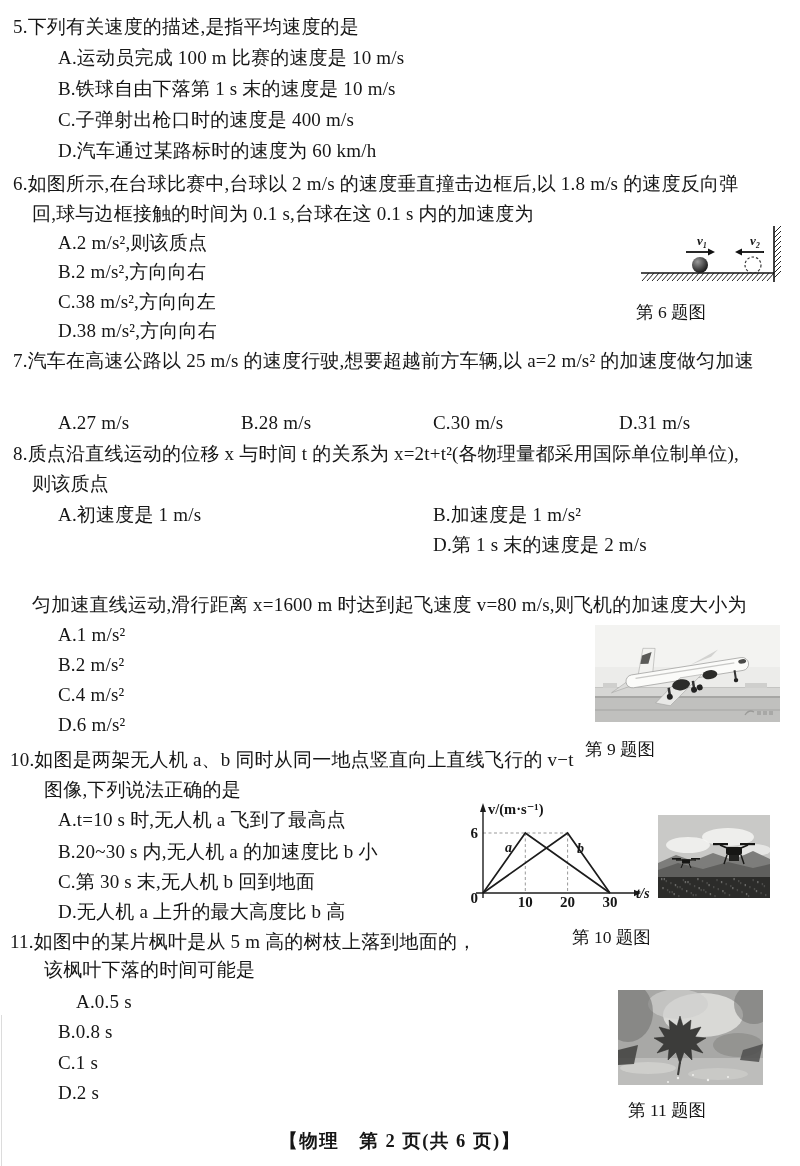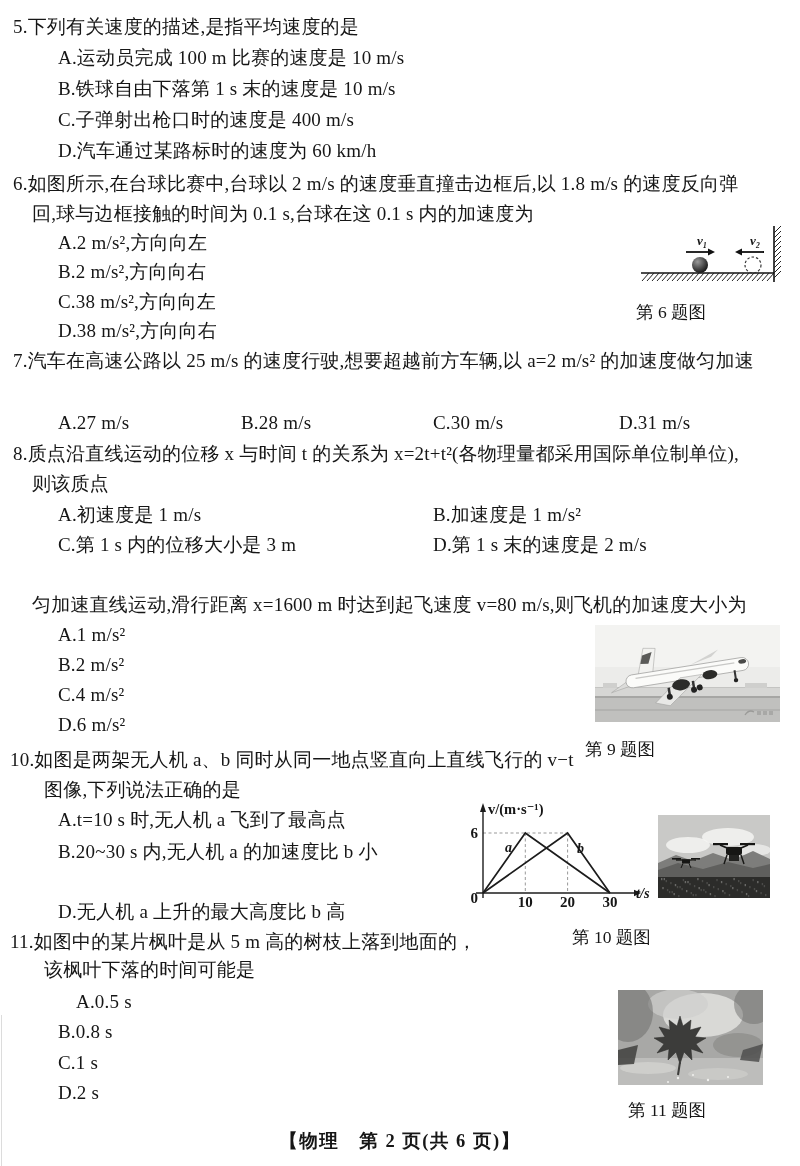--- a/index.html
+++ b/index.html
@@ -23,21 +23,21 @@
 <div class="page">
 
   <div class="ln" style="left:13px;top:15px">5.下列有关速度的描述,是指平均速度的是</div>
   <div class="ln" style="left:58px;top:46px">A.运动员完成 100 m 比赛的速度是 10 m/s</div>
   <div class="ln" style="left:58px;top:77px">B.铁球自由下落第 1 s 末的速度是 10 m/s</div>
   <div class="ln" style="left:58px;top:108px">C.子弹射出枪口时的速度是 400 m/s</div>
   <div class="ln" style="left:58px;top:139px">D.汽车通过某路标时的速度为 60 km/h</div>
 
   <div class="ln" style="left:13px;top:172px">6.如图所示,在台球比赛中,台球以 2 m/s 的速度垂直撞击边框后,以 1.8 m/s 的速度反向弹</div>
   <div class="ln" style="left:32px;top:202px">回,球与边框接触的时间为 0.1 s,台球在这 0.1 s 内的加速度为</div>
-  <div class="ln" style="left:58px;top:231px">A.2 m/s²,方向向左</div>
+  <div class="ln" style="left:58px;top:231px">A.2 m/s²,则该质点</div>
   <div class="ln" style="left:58px;top:260px">B.2 m/s²,方向向右</div>
   <div class="ln" style="left:58px;top:290px">C.38 m/s²,方向向左</div>
   <div class="ln" style="left:58px;top:319px">D.38 m/s²,方向向右</div>
 
   <div class="figwrap" style="left:638px;top:224px">
     <svg width="150" height="64" viewBox="0 0 150 64">
       <g>
         <line x1="3" y1="49" x2="136" y2="49" stroke="#111" stroke-width="1.6"></line>
         <g id="fig6-ground-hatch">
             <line x1="4" y1="57" x2="11" y2="49" stroke="#222" stroke-width="1"></line>
@@ -108,21 +108,20 @@
   <div class="ln" style="left:13px;top:349px">7.汽车在高速公路以 25 m/s 的速度行驶,想要超越前方车辆,以 a=2 m/s² 的加速度做匀加速</div>
   <div class="ln" style="left:58px;top:411px">A.27 m/s</div>
   <div class="ln" style="left:241px;top:411px">B.28 m/s</div>
   <div class="ln" style="left:433px;top:411px">C.30 m/s</div>
   <div class="ln" style="left:619px;top:411px">D.31 m/s</div>
 
   <div class="ln" style="left:13px;top:442px">8.质点沿直线运动的位移 x 与时间 t 的关系为 x=2t+t²(各物理量都采用国际单位制单位),</div>
   <div class="ln" style="left:32px;top:472px">则该质点</div>
   <div class="ln" style="left:58px;top:503px">A.初速度是 1 m/s</div>
   <div class="ln" style="left:433px;top:503px">B.加速度是 1 m/s²</div>
-  <div class="ln" style="left:58px;top:533px">C.第 1 s 内的位移大小是 3 m</div>
   <div class="ln" style="left:433px;top:533px">D.第 1 s 末的速度是 2 m/s</div>
 
   <div class="ln" style="left:32px;top:593px">匀加速直线运动,滑行距离 x=1600 m 时达到起飞速度 v=80 m/s,则飞机的加速度大小为</div>
   <div class="ln" style="left:58px;top:623px">A.1 m/s²</div>
   <div class="ln" style="left:58px;top:653px">B.2 m/s²</div>
   <div class="ln" style="left:58px;top:683px">C.4 m/s²</div>
   <div class="ln" style="left:58px;top:713px">D.6 m/s²</div>
 
   <div class="figwrap" style="left:595px;top:625px">
     <svg width="185" height="97" viewBox="0 0 185 97">
@@ -162,20 +161,21 @@
         <rect x="174" y="86" width="4" height="4" fill="#a8a8a6"></rect>
       </g>
     </svg>
   </div>
   <div class="cap" style="left:585px;top:737px;width:180px">第 9 题图</div>
 
   <div class="ln" style="left:10px;top:748px">10.如图是两架无人机 a、b 同时从同一地点竖直向上直线飞行的 v−t</div>
   <div class="ln" style="left:44px;top:778px">图像,下列说法正确的是</div>
   <div class="ln" style="left:58px;top:808px">A.t=10 s 时,无人机 a 飞到了最高点</div>
   <div class="ln" style="left:58px;top:840px">B.20~30 s 内,无人机 a 的加速度比 b 小</div>
+  <div class="ln" style="left:58px;top:870px">C.第 30 s 末,无人机 b 回到地面</div>
   <div class="ln" style="left:58px;top:900px">D.无人机 a 上升的最大高度比 b 高</div>
 
   <div class="figwrap" style="left:465px;top:795px">
     <svg id="vt-plot" width="190" height="118" viewBox="0 0 190 118">
       <g id="vt-guides">
           <line x1="60.300000000000004" y1="38" x2="60.300000000000004" y2="98" stroke="#999" stroke-width="1" stroke-dasharray="3 2.5"></line>
           <line x1="102.60000000000001" y1="38" x2="102.60000000000001" y2="98" stroke="#999" stroke-width="1" stroke-dasharray="3 2.5"></line>
           <line x1="18" y1="38" x2="102.60000000000001" y2="38" stroke="#999" stroke-width="1" stroke-dasharray="3 2.5"></line>
         </g>
       <g>

